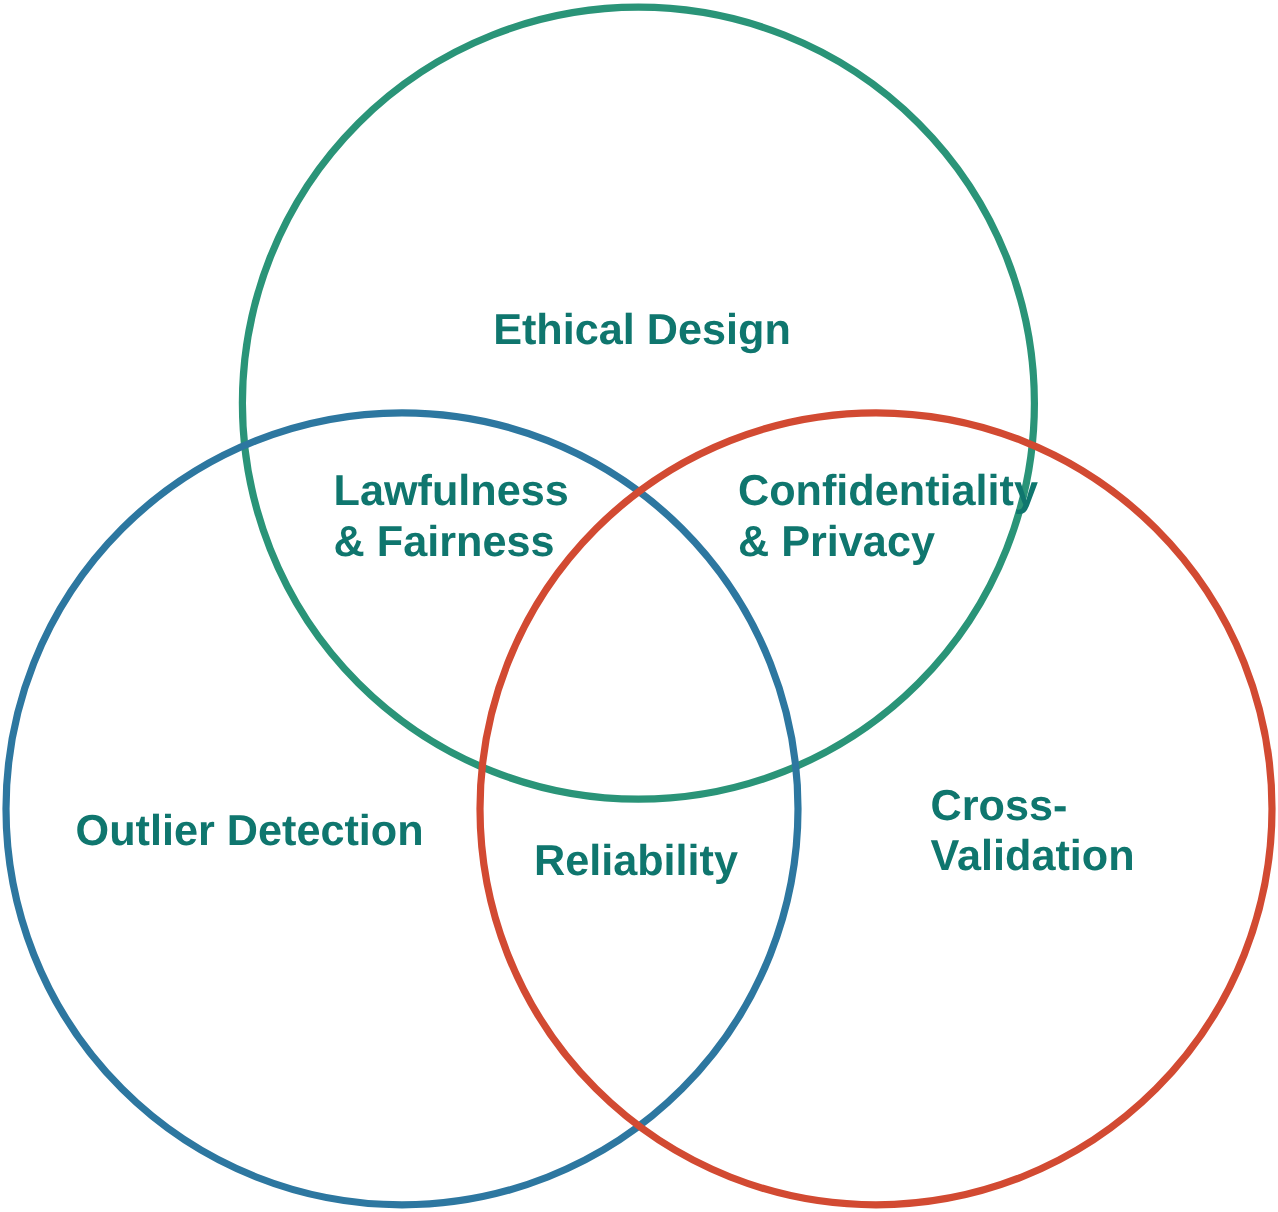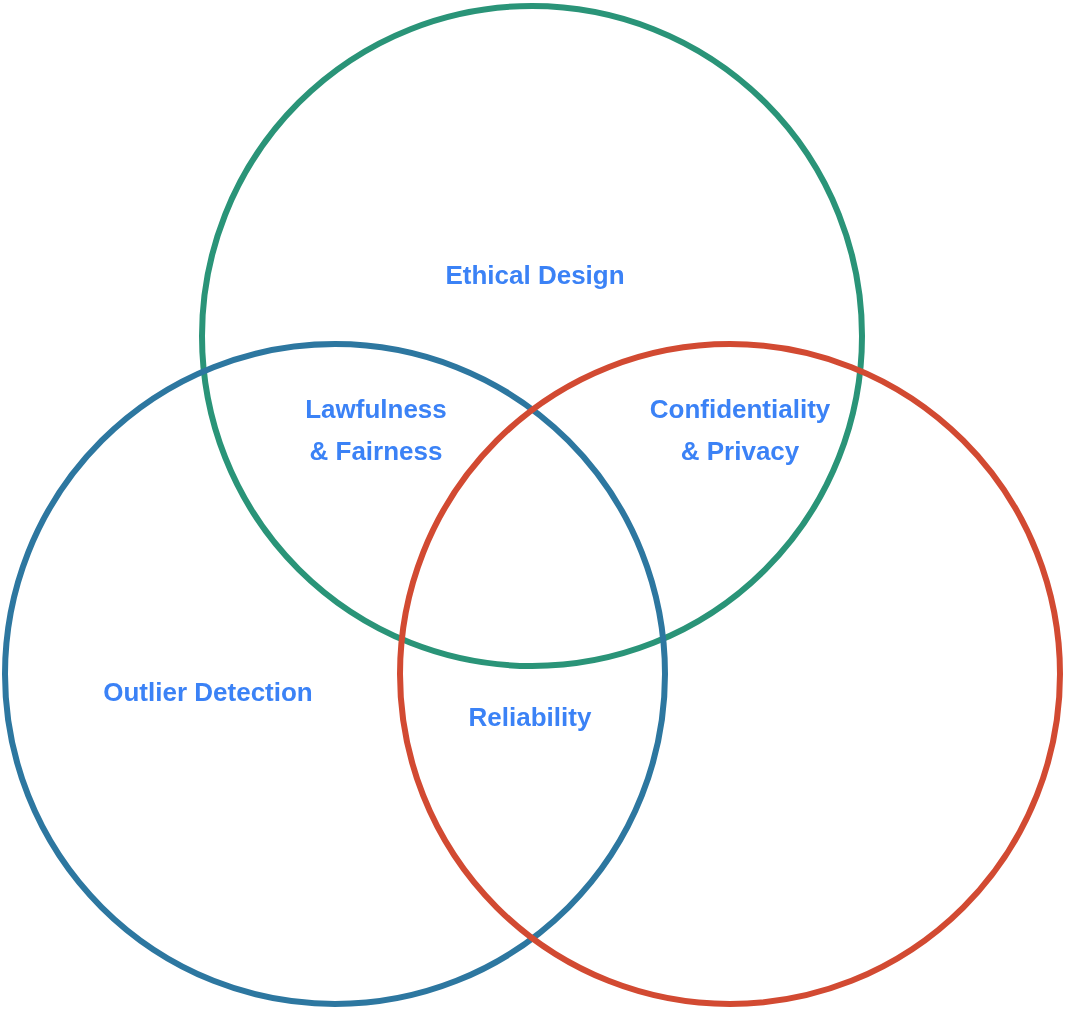--- a/index.html
+++ b/index.html
@@ -2,39 +2,40 @@
 <html><head>
   <meta charset="utf-8">
   <style>
     html, body { margin: 0; padding: 0; background: #ffffff; }
     body { width: 1065px; height: 1010px; position: relative; overflow: hidden; }
     .stage { position: absolute; left: 0; top: 0; width: 1065px; height: 1010px; }
     svg.venn { position: absolute; left: 0; top: 0; }
     .label {
       position: absolute;
       transform: translate(-50%, -50%);
-      text-align: center;
+      text-align: left;
       font-family: "Liberation Sans", sans-serif;
       font-weight: bold;
-      font-size: 26px;
+      font-size: 36px;
       line-height: 42px;
-      color: #3b82f6;
+      color: #0f766e;
       white-space: pre-line;
     }
   </style>
 </head>
 <body>
 
 <div class="stage">
   <svg class="venn" width="1065" height="1010" viewBox="0 0 1065 1010">
     <circle id="c-top" fill="none" cx="532" cy="336" r="330" stroke="#2a9478" stroke-width="6"></circle>
     <circle id="c-left" fill="none" cx="335" cy="674" r="330" stroke="#2d77a0" stroke-width="6"></circle>
     <circle id="c-right" fill="none" cx="730" cy="674" r="330" stroke="#d24a32" stroke-width="6"></circle>
   </svg>
 
   <div class="label" style="left:535px; top:275px;">Ethical Design</div>
   <div class="label" style="left:376px; top:430px;">Lawfulness
 &amp; Fairness</div>
   <div class="label" style="left:712px; top:430px;margin-left:28px;">Confidentiality
 &amp; Privacy</div>
   <div class="label" style="left:530px; top:717px;">Reliability</div>
   <div class="label" style="left:208px; top:692px;">Outlier Detection</div>
+  <div class="label" style="left:872px; top:692px;">Cross-Validation</div>
 </div>
 
 </body></html>

